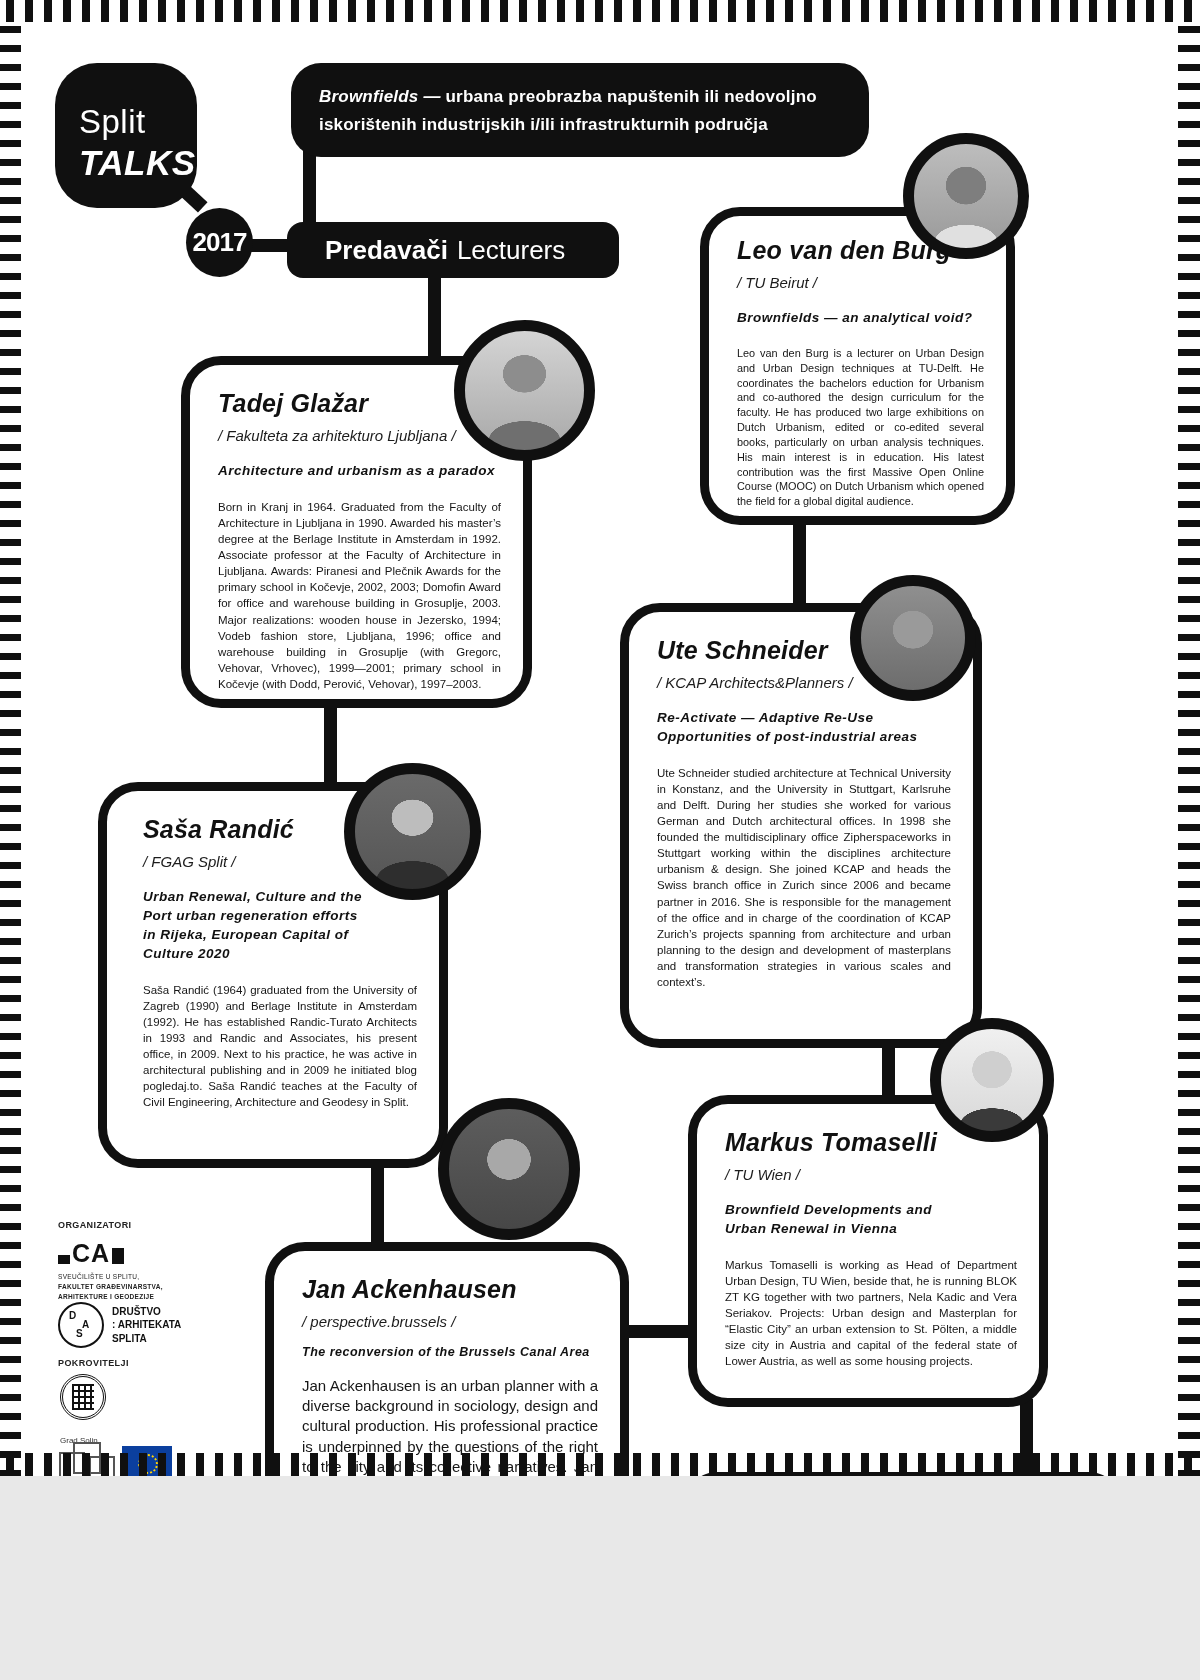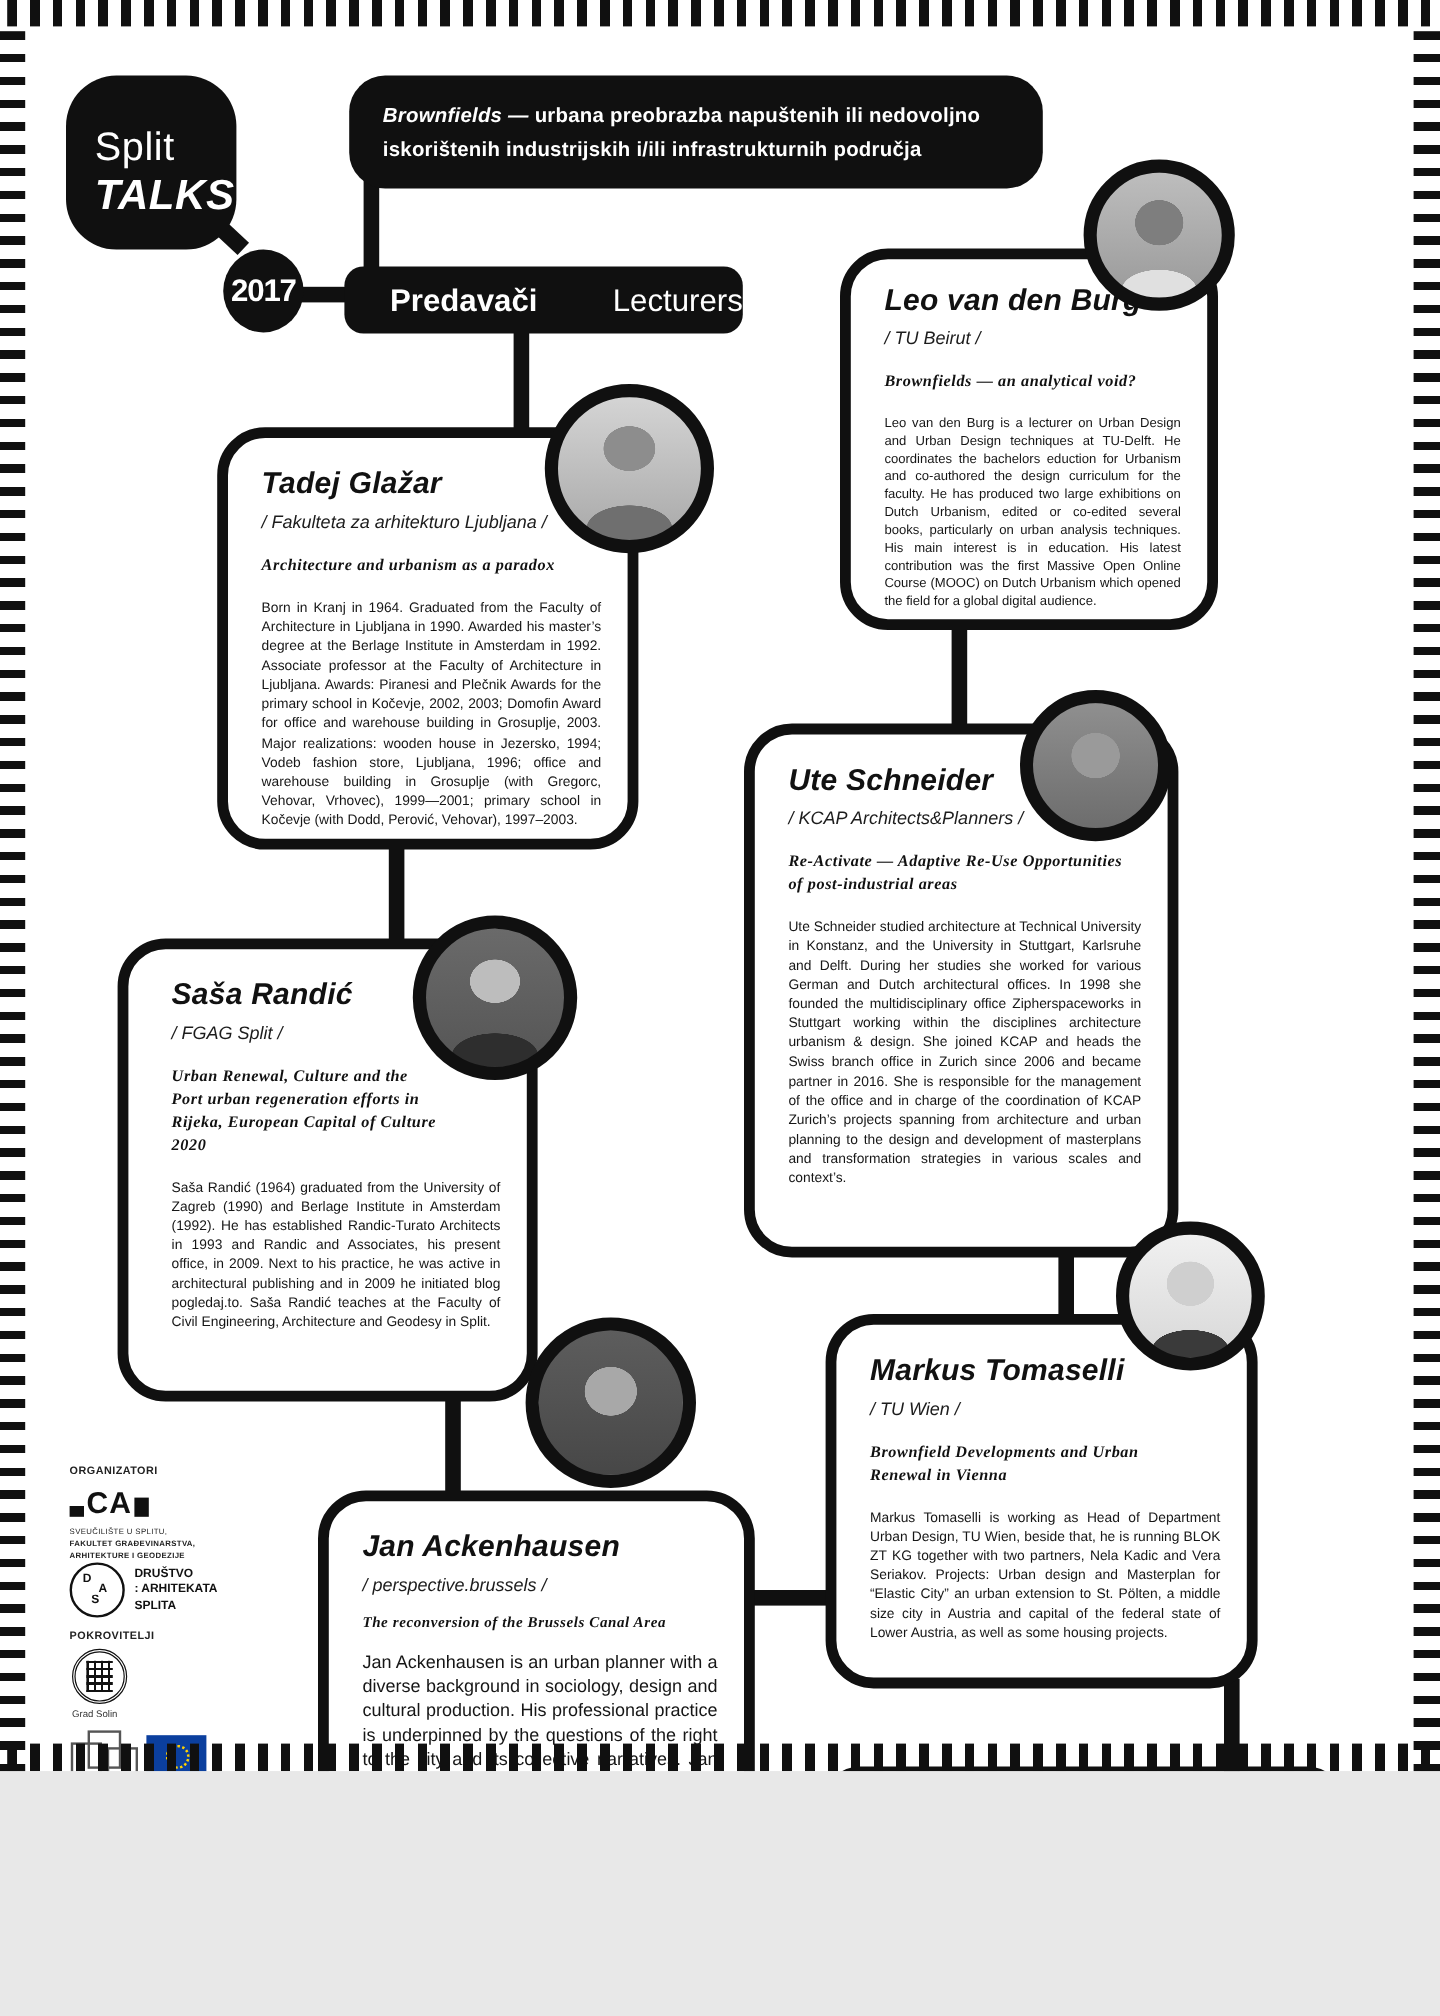--- a/index.html
+++ b/index.html
@@ -21,36 +21,36 @@
   .logo .l1{display:block;font-size:33px;font-weight:400;letter-spacing:.5px;}
   .logo .l2{display:block;font-size:35px;font-weight:700;font-style:italic;letter-spacing:.5px;margin-top:2px;}
   .stub{position:absolute;left:156px;top:182px;width:54px;height:14px;background:#101010;
         transform:rotate(43deg);z-index:1;}
   .badge{left:186px;top:208px;width:67px;height:69px;border-radius:50%;z-index:2;
          display:flex;align-items:center;justify-content:center;font-size:26px;font-weight:700;letter-spacing:-1px;}
   .hbanner{left:291px;top:63px;width:578px;height:94px;border-radius:30px;z-index:2;
            padding:20px 24px 0 28px;font-size:17px;font-weight:700;line-height:1.62;letter-spacing:.2px;}
   .hbanner .lead{font-style:italic;}
   .lbanner{left:287px;top:222px;width:332px;height:56px;border-radius:16px;z-index:2;
-           display:flex;align-items:center;padding-left:38px;font-size:26px;justify-content:space-between;}
+           display:flex;align-items:center;padding-left:38px;font-size:26px;}
   .lbanner .bold{font-weight:700;}
   .lbanner .reg{font-weight:400;margin-left:9px;}
   .fbanner{left:688px;top:1472px;width:430px;height:88px;border-radius:28px;z-index:2;
            display:flex;align-items:center;justify-content:center;text-align:center;
            font-size:16px;font-weight:700;line-height:1.6;padding:0 22px;}
   .fbanner .it{font-style:italic;}
   
   .conn{position:absolute;background:#101010;z-index:1;}
   
   .card{position:absolute;background:#fff;border:9px solid #101010;border-radius:40px;
         box-sizing:border-box;z-index:2;padding:24px 22px 10px 28px;}
   .card .name{font-size:25px;font-weight:700;font-style:italic;letter-spacing:.2px;}
   .card .affil{font-size:15px;font-style:italic;margin-top:9px;color:#1c1c1c;}
   .card .talk{font-size:13.5px;font-weight:700;font-style:italic;letter-spacing:.5px;
-              line-height:1.4;margin-top:18px;font-family:Liberation Serif, serif;}
+              line-height:1.4;margin-top:18px;}
   .card .bio{font-size:11.5px;line-height:1.4;text-align:justify;margin:18px 0 0 0;color:#161616;}
   .c-tadej{left:181px;top:356px;width:351px;height:352px;}
   .c-leo{left:700px;top:207px;width:315px;height:318px;padding-top:20px;}
   .c-leo .bio{font-size:10.9px;line-height:1.36;}
   .c-ute{left:620px;top:603px;width:362px;height:445px;}
   .c-ute .talk{max-width:300px;}
   .c-sasa{left:98px;top:782px;width:350px;height:386px;padding-left:36px;}
   .c-sasa .talk{max-width:222px;}
   .c-markus{left:688px;top:1095px;width:360px;height:312px;}
   .c-markus .talk{max-width:230px;}
@@ -119,21 +119,21 @@
   .urbact .dots{position:absolute;left:3px;top:6px;width:3px;height:26px;
           background:repeating-linear-gradient(180deg,#ffd200 0 3px,transparent 3px 8px);}
   .gsplit{width:46px;height:46px;border:2px dashed #4a72b8;box-sizing:border-box;padding:3px;}
   .gsplit .row{display:flex;justify-content:space-between;margin-bottom:2px;}
   .gsplit .cell{width:10px;height:11px;border:1.5px solid #4a72b8;}
   .gsplit .check{width:100%;height:16px;
      background:repeating-linear-gradient(90deg,#4a72b8 0 4px,transparent 4px 8px),
                 repeating-linear-gradient(0deg,#4a72b8 0 4px,transparent 4px 8px);
      opacity:.85;}
   .gsplit-label{font-size:6px;color:#4a72b8;font-weight:700;letter-spacing:.3px;margin-top:2px;}
-  .solin-label{font-size:8px;color:#333;margin-top:4px;}
+  .solin-label{font-size:8px;color:#333;margin-top:16px;}
   .pogledaj{font-family:"DejaVu Serif",serif;font-style:italic;font-weight:700;
             font-size:25px;color:#7b6c45;letter-spacing:1px;}
 </style>
 </head>
 <body>
 
 <div class="poster">
 
   <div class="bstrip b-top"></div>
   <div class="bstrip b-bottom"></div>

